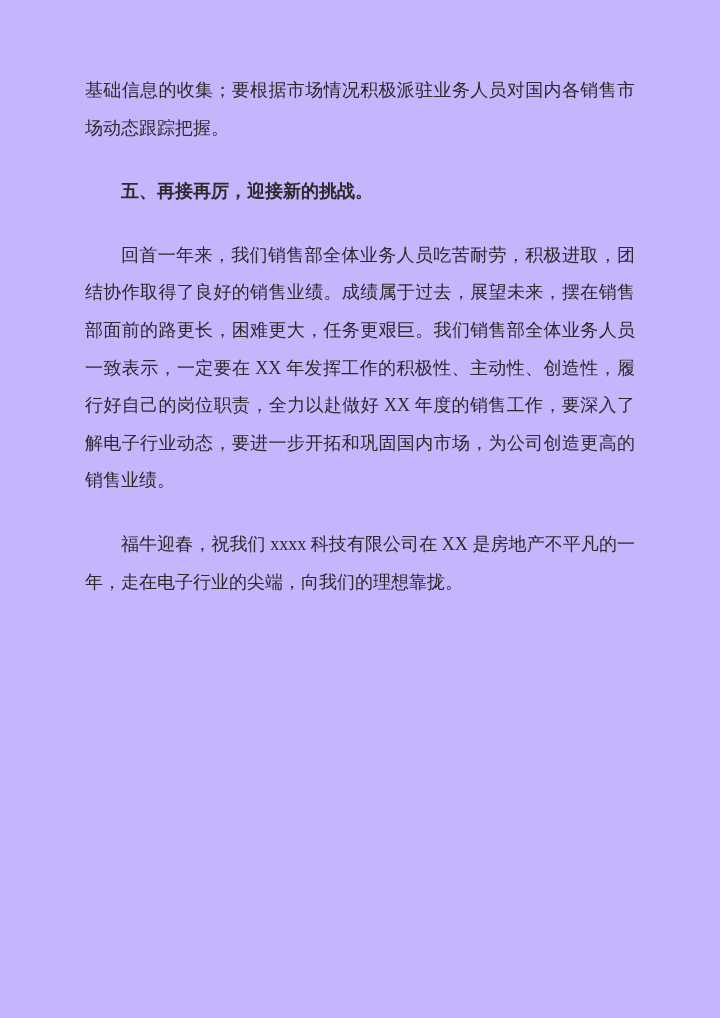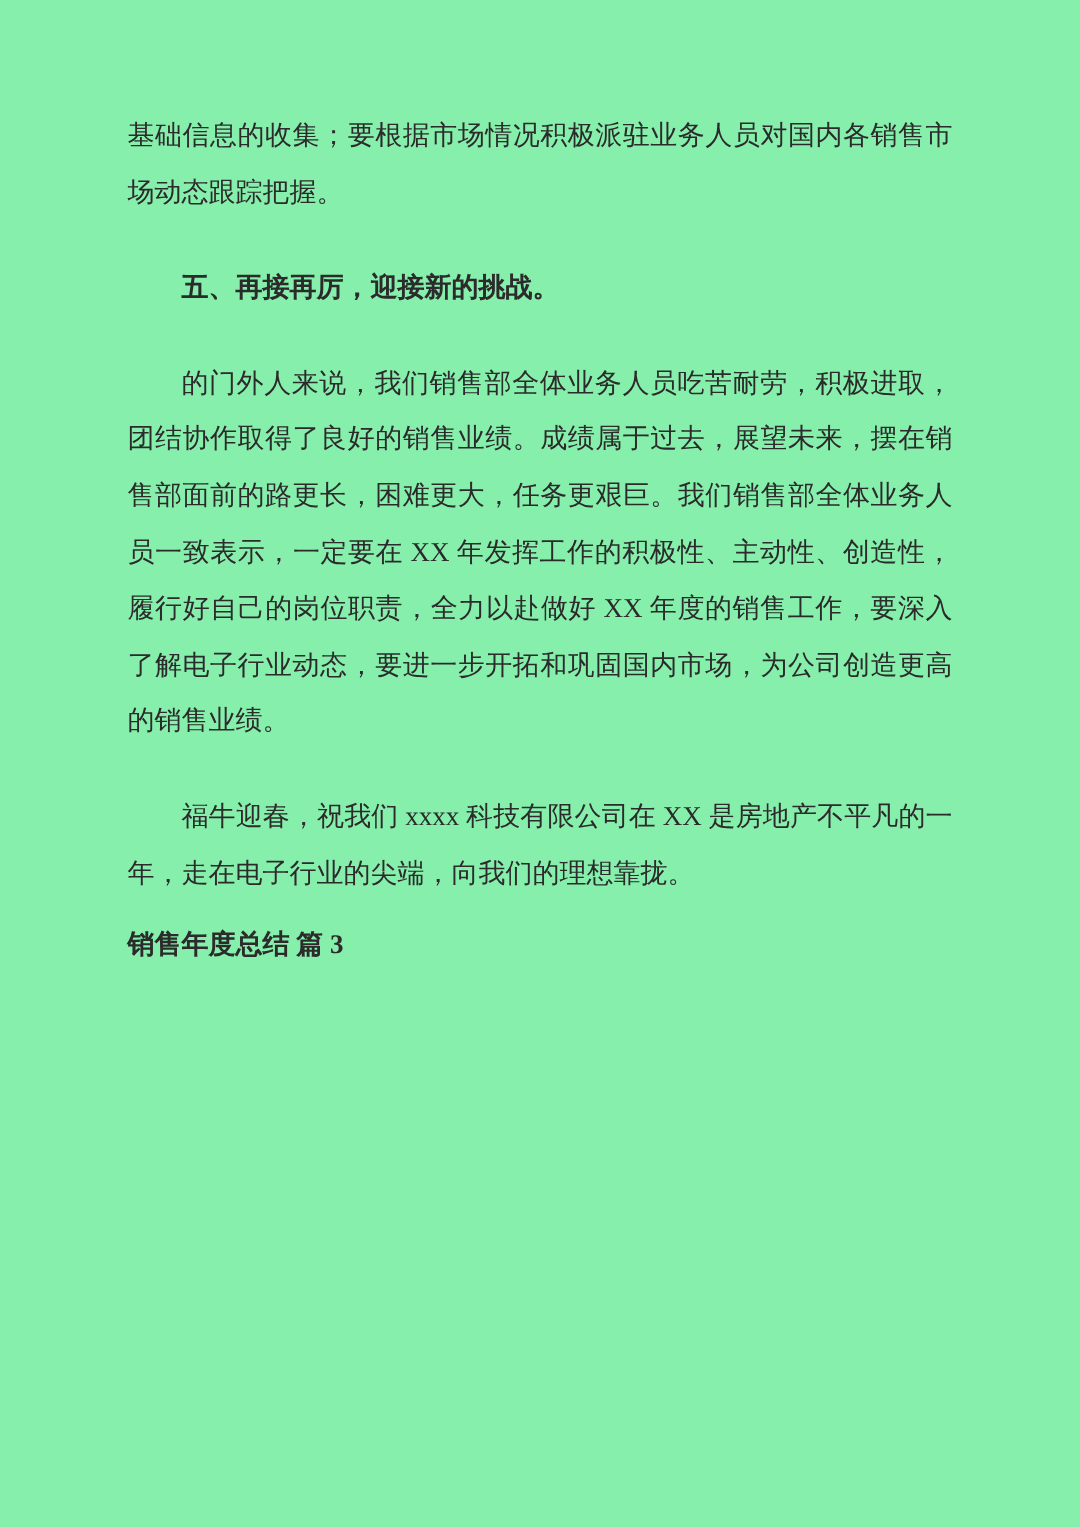--- a/index.html
+++ b/index.html
@@ -4,21 +4,21 @@
 <style>
   html, body {
     margin: 0;
     padding: 0;
     background: #ffffff;
   }
   .page {
     position: relative;
     width: 720px;
     height: 1018px;
-    background: #86efac;
+    background: #c4b5fd;
     overflow: hidden;
     font-family: "Liberation Serif", "DejaVu Serif", serif;
   }
   .content {
     position: absolute;
     top: 72px;
     left: 85px;
     width: 550px;
     color: #2b2b2b;
     font-size: 18px;
@@ -40,21 +40,20 @@
 </head>
 <body>
 
 <div class="page">
   <div class="content">
 
     <p class="para no-indent">基础信息的收集；要根据市场情况积极派驻业务人员对国内各销售市场动态跟踪把握。</p>
 
     <p class="para heading indent">五、再接再厉，迎接新的挑战。</p>
 
-    <p class="para indent">的门外人来说，我们销售部全体业务人员吃苦耐劳，积极进取，团结协作取得了良好的销售业绩。成绩属于过去，展望未来，摆在销售部面前的路更长，困难更大，任务更艰巨。我们销售部全体业务人员一致表示，一定要在 XX 年发挥工作的积极性、主动性、创造性，履行好自己的岗位职责，全力以赴做好 XX 年度的销售工作，要深入了解电子行业动态，要进一步开拓和巩固国内市场，为公司创造更高的销售业绩。</p>
+    <p class="para indent">回首一年来，我们销售部全体业务人员吃苦耐劳，积极进取，团结协作取得了良好的销售业绩。成绩属于过去，展望未来，摆在销售部面前的路更长，困难更大，任务更艰巨。我们销售部全体业务人员一致表示，一定要在 XX 年发挥工作的积极性、主动性、创造性，履行好自己的岗位职责，全力以赴做好 XX 年度的销售工作，要深入了解电子行业动态，要进一步开拓和巩固国内市场，为公司创造更高的销售业绩。</p>
 
     <p class="para indent">福牛迎春，祝我们 xxxx 科技有限公司在 XX 是房地产不平凡的一年，走在电子行业的尖端，向我们的理想靠拢。</p>
 
-    <p class="para heading no-indent">销售年度总结 篇 3</p>
 
 
   </div>
 </div>
 
 </body></html>

